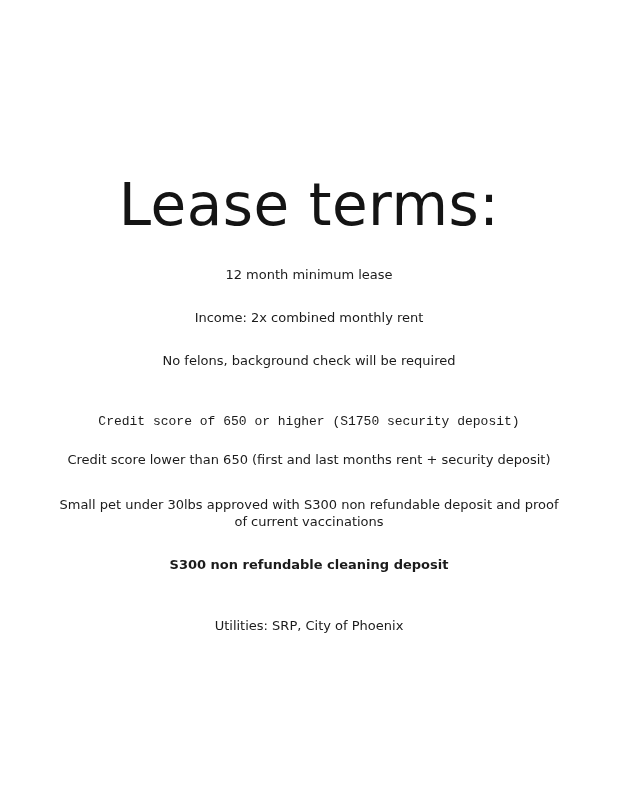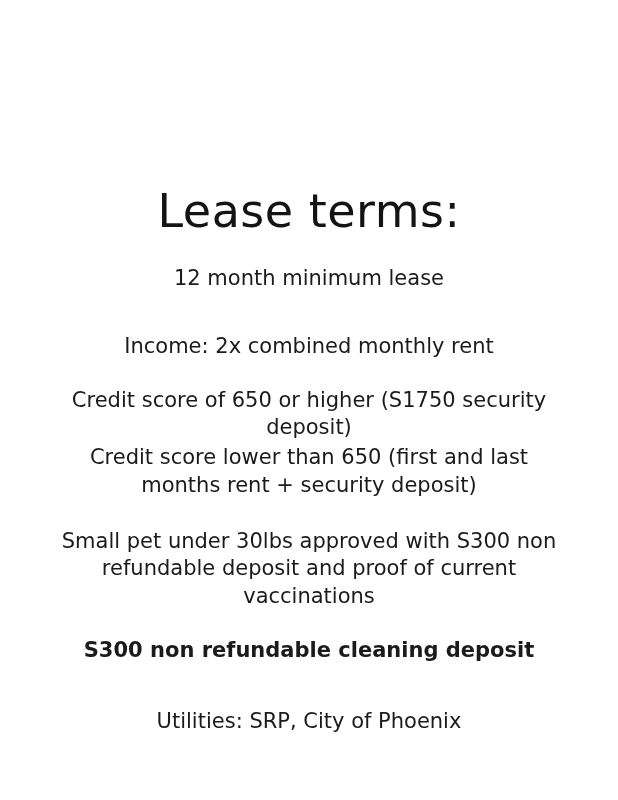--- a/index.html
+++ b/index.html
@@ -18,60 +18,61 @@
     width: 618px;
     height: 800px;
     box-sizing: border-box;
     padding: 0 18px;
     display: block;
   }
   .title {
     text-align: center;
     font-family: "DejaVu Sans", sans-serif;
     font-weight: 400;
-    font-size: 46px;
+    font-size: 58px;
     letter-spacing: 0.5px;
     color: #141414;
-    margin: 12px;
+    margin: 0;
     padding-top: 175px;
     line-height: 1.05;
   }
   .terms {
     margin: 0;
     padding: 0;
     list-style: none;
     text-align: center;
   }
   .term {
     font-family: "DejaVu Sans", sans-serif;
-    font-size: 21px;
+    font-size: 13px;
     line-height: 1.32;
     color: #1b1b1b;
     margin: 0;
     padding: 0 30px;
   }
   .term.t0 { margin-top: 30px; }
-  .term.t1 { margin-top: 40px; }
+  .term.t1 { margin-top: 26px; }
   .term.t2 { margin-top: 26px; }
-  .term.t3 { margin-top: 26px; }
-  .term.t4 { margin-top: 2px; }
+  .term.t3 { margin-top: 44px; font-family: Liberation Mono, monospace; }
+  .term.t4 { margin-top: 20px; }
   .term.t5 { margin-top: 28px; padding: 0 40px; }
   .term.t6 { margin-top: 26px; font-weight: bold; }
   .term.t7 { margin-top: 44px; }
 </style>
 </head>
 <body>
 
 <div class="page">
 
   <h1 class="title">Lease terms:</h1>
 
   <div class="terms">
     <p class="term t0">12 month minimum lease</p>
     <p class="term t1">Income: 2x combined monthly rent</p>
+    <p class="term t2">No felons, background check will be required</p>
     <p class="term t3">Credit score of 650 or higher (S1750 security deposit)</p>
     <p class="term t4">Credit score lower than 650 (first and last months rent + security deposit)</p>
     <p class="term t5">Small pet under 30lbs approved with S300 non refundable deposit and proof of current vaccinations</p>
     <p class="term t6">S300 non refundable cleaning deposit</p>
     <p class="term t7">Utilities: SRP, City of Phoenix</p>
   </div>
 
 </div>
 
 </body></html>

